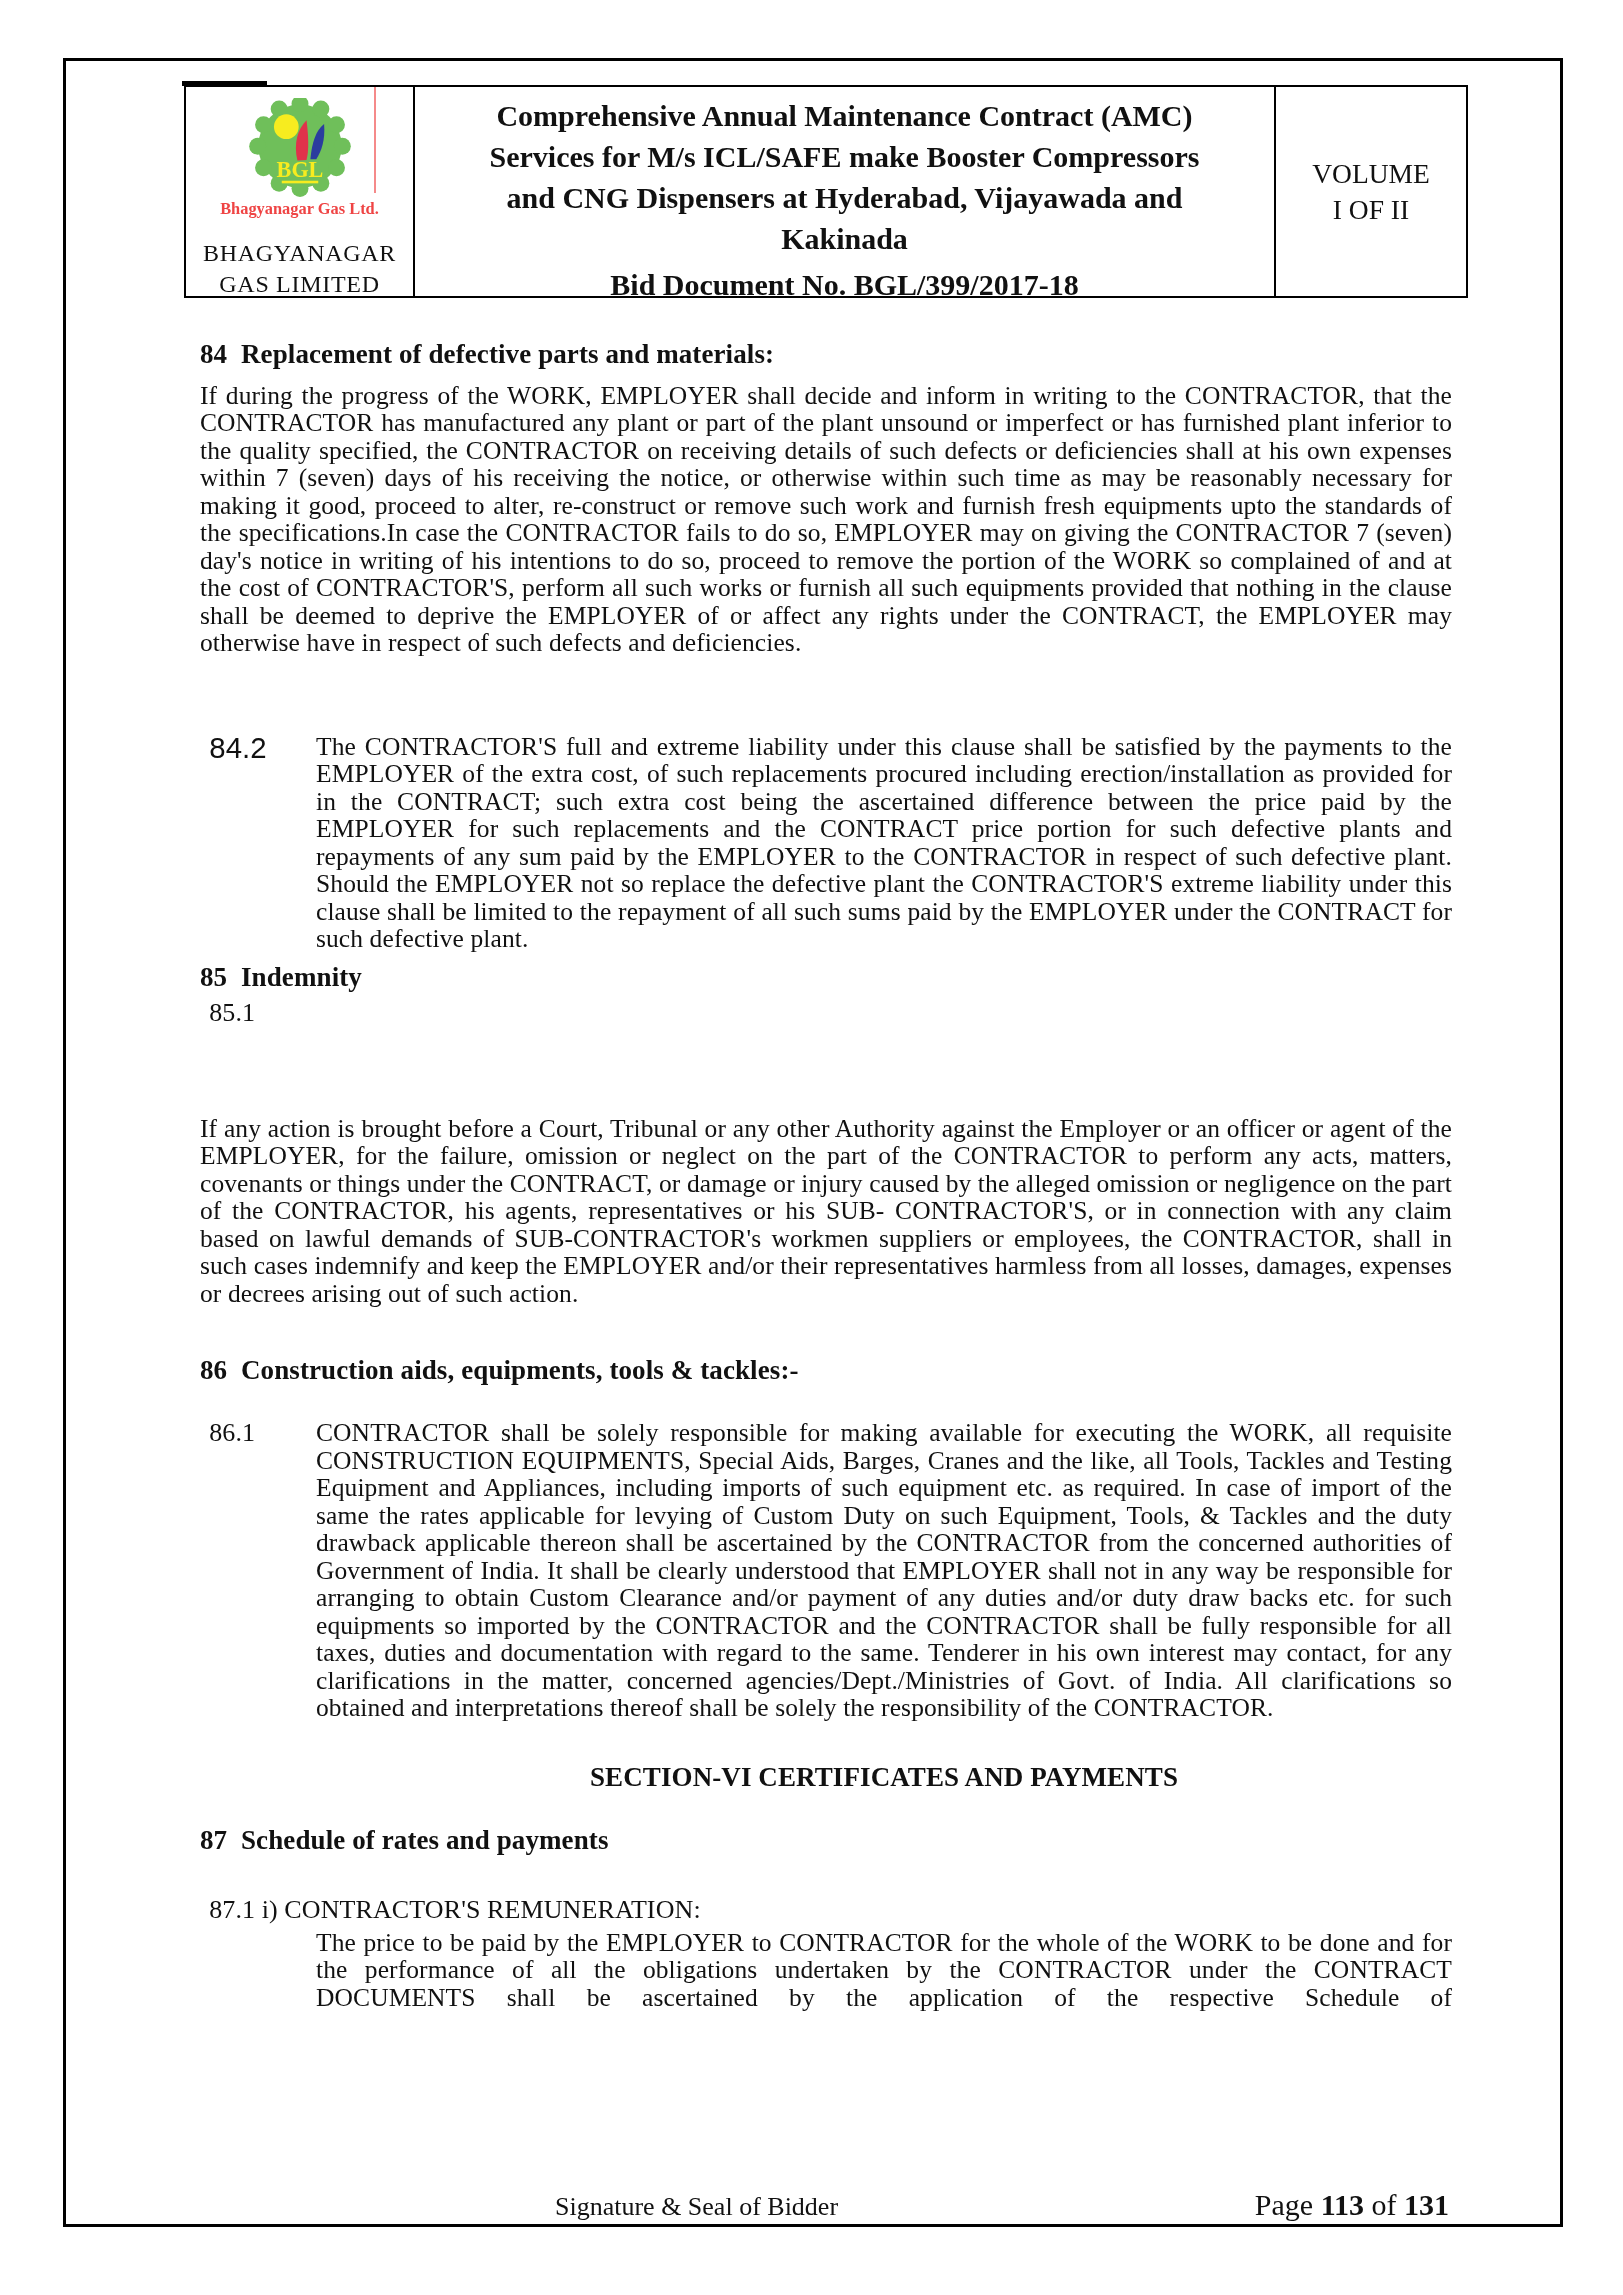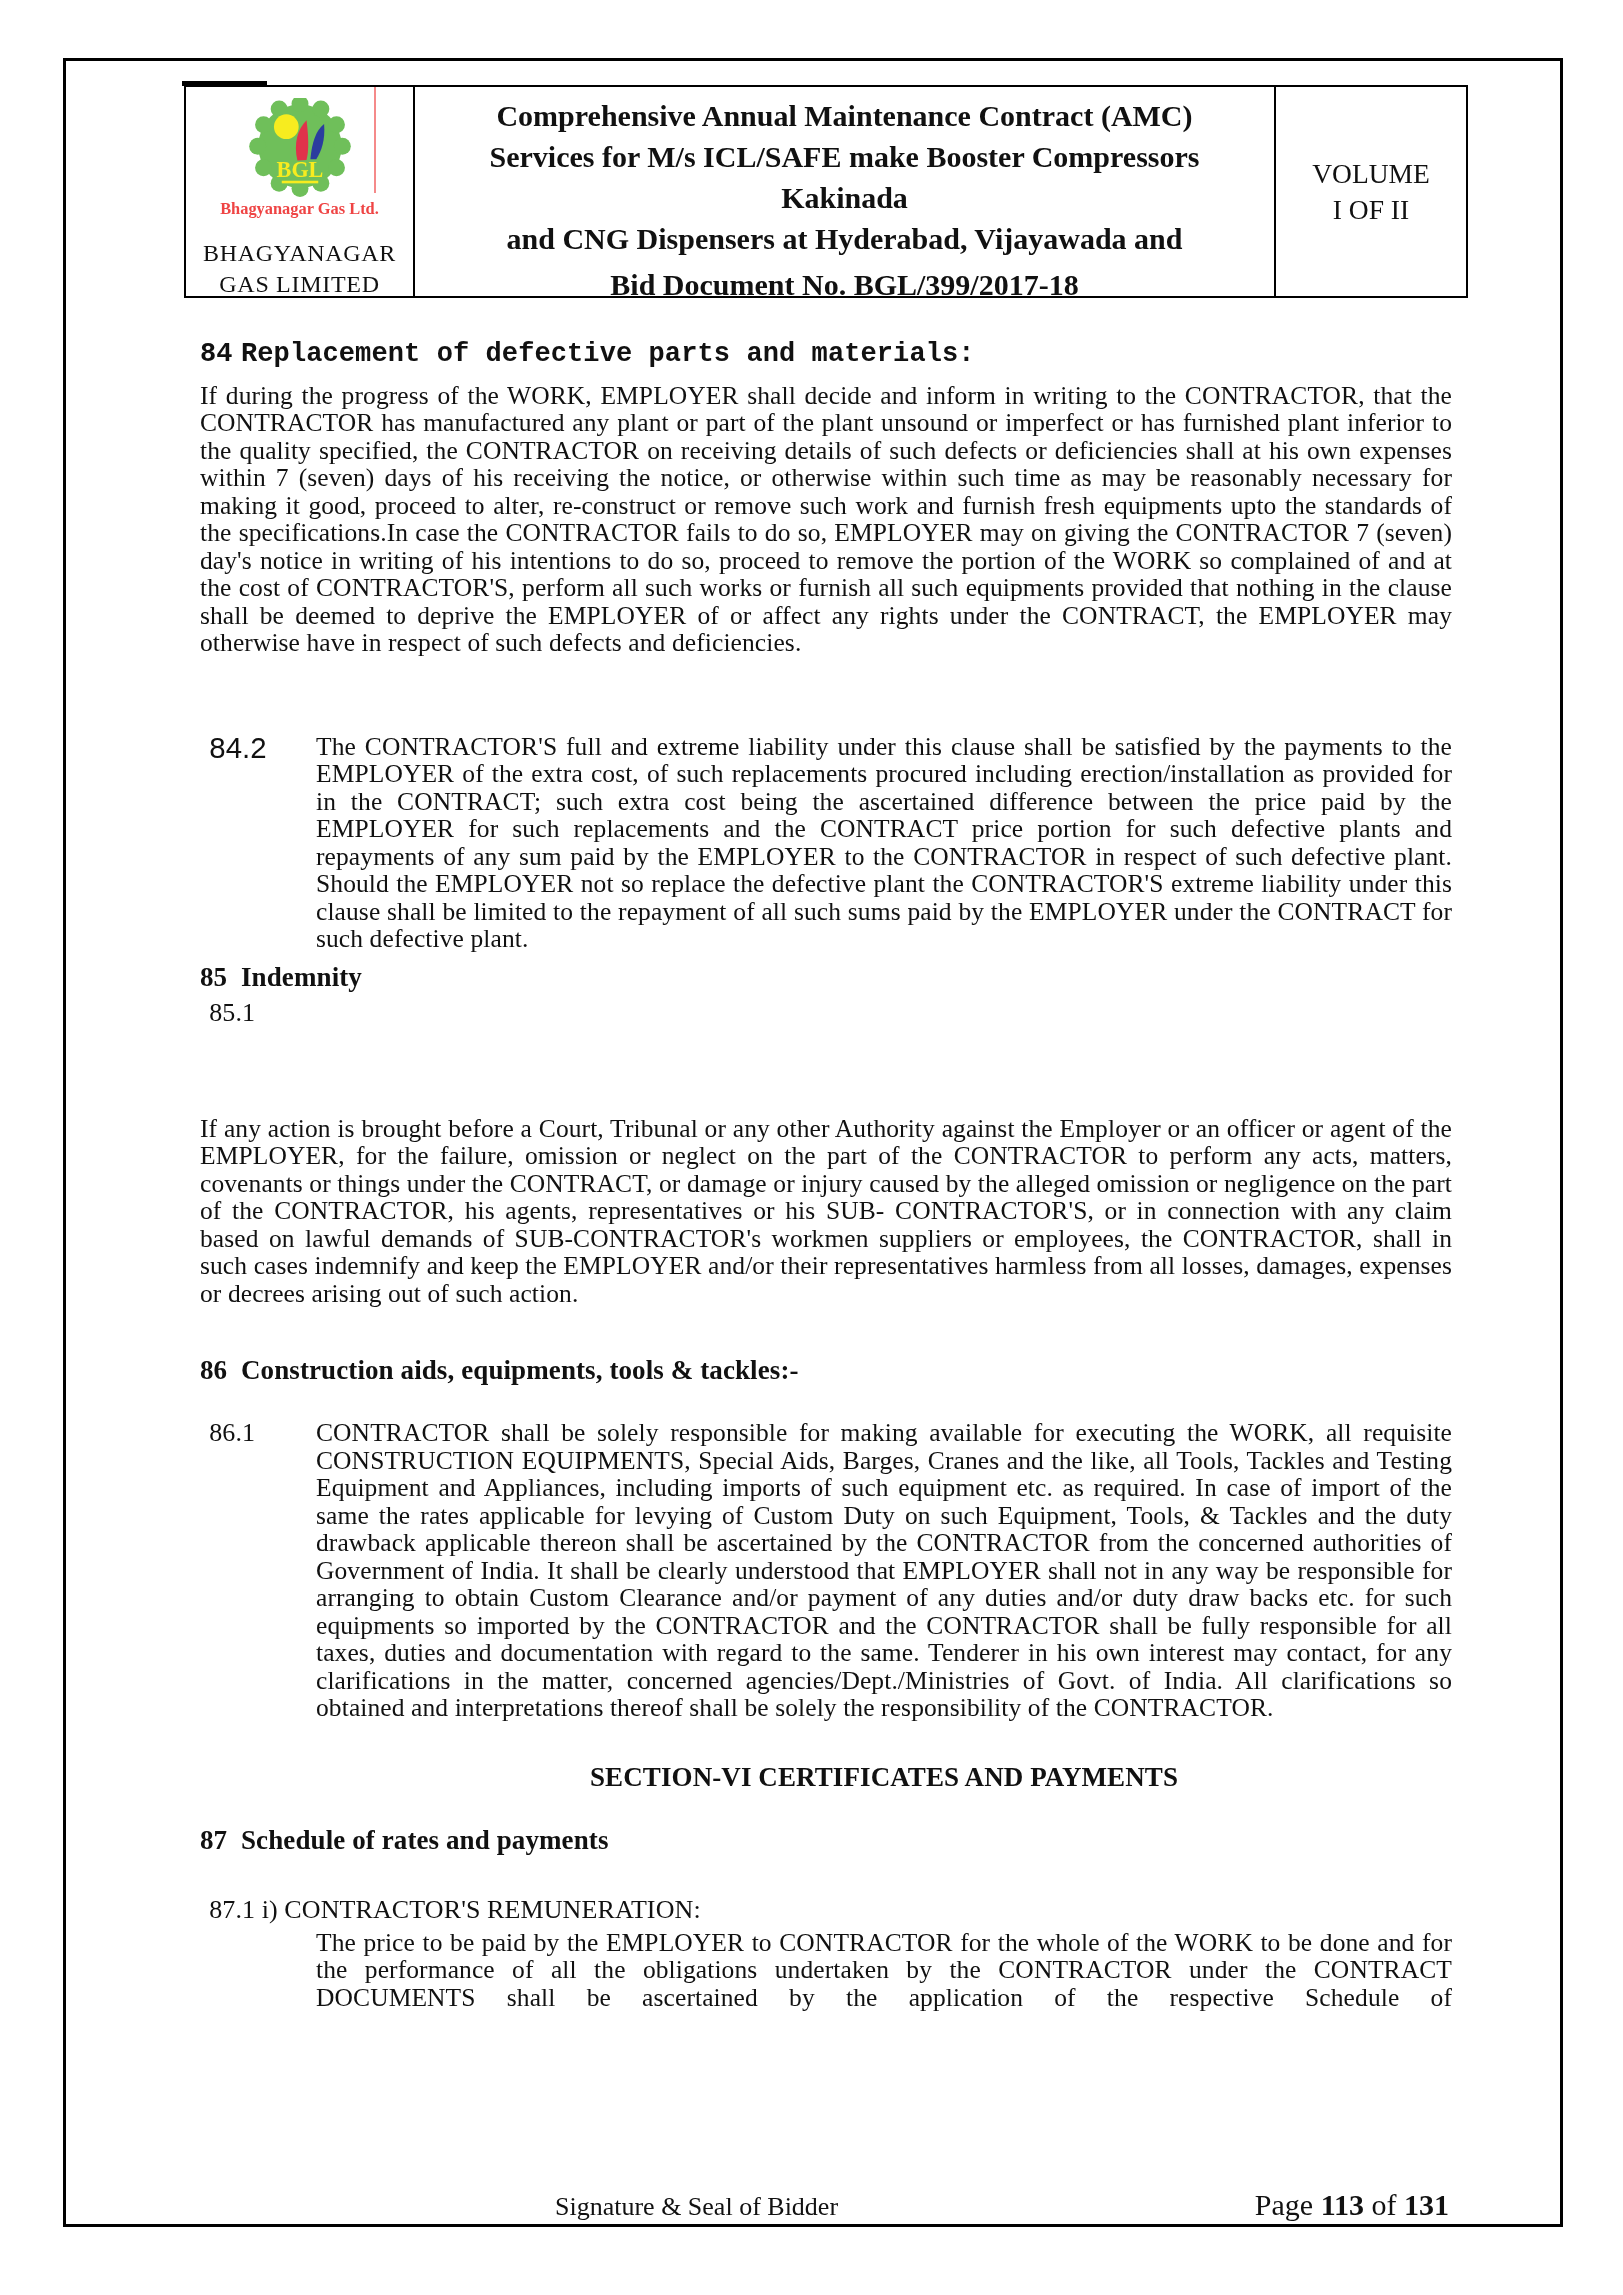--- a/index.html
+++ b/index.html
@@ -91,21 +91,21 @@
   }
   .num-large {
     font-family:"Liberation Sans", sans-serif;
     font-size:29.4px; line-height:30px;
   }
   .num-normal { font-size:26px; }
   .clause-body {
     flex:1;
     text-align:justify;
   }
-  .mt-heading84 { margin-top:7.9px;font-family:Liberation Mono, monospace; }
+  .mt-heading84 { margin-top:7.9px; }
   .mt-841 { margin-top:13px; }
   .mt-842 { margin-top:76px; }
   .mt-85  { margin-top:9.2px; }
   .mt-851 { margin-top:6.5px;flex-direction:column; }
   .mt-86  { margin-top:48px; }
   .mt-861 { margin-top:34px; }
   .center-heading {
     margin-top:42px;
     margin-left:116px;
     text-align:center;
@@ -174,22 +174,22 @@
         </svg>
 
         <div class="logo-subtext">Bhagyanagar Gas Ltd.</div>
         <div class="company-name">BHAGYANAGAR</div>
         <div class="company-name" style="margin-top:0;">GAS LIMITED</div>
       </div>
 
       <div class="hcell-title">
         <div class="title-line">Comprehensive Annual Maintenance Contract (AMC)</div>
         <div class="title-line">Services for M/s ICL/SAFE make Booster Compressors</div>
+        <div class="title-line">and CNG Dispensers at Hyderabad, Vijayawada and</div>
         <div class="title-line">Kakinada</div>
-        <div class="title-line">and CNG Dispensers at Hyderabad, Vijayawada and</div>
         <div class="bid-line">Bid Document No. BGL/399/2017-18</div>
       </div>
 
       <div class="hcell-volume">
         <div>VOLUME</div>
         <div>I OF II</div>
       </div>
     </div>
 
     <div class="content">

